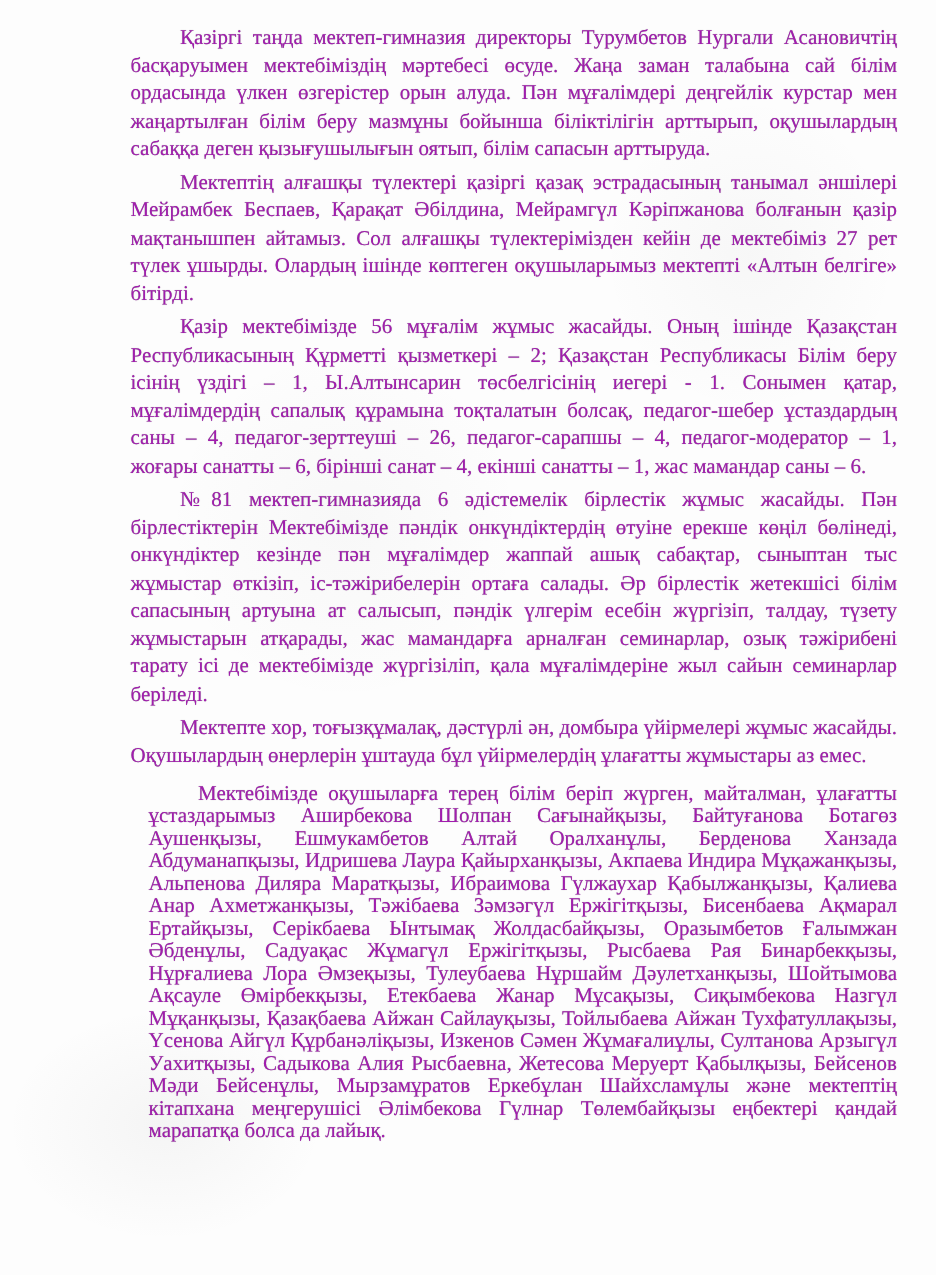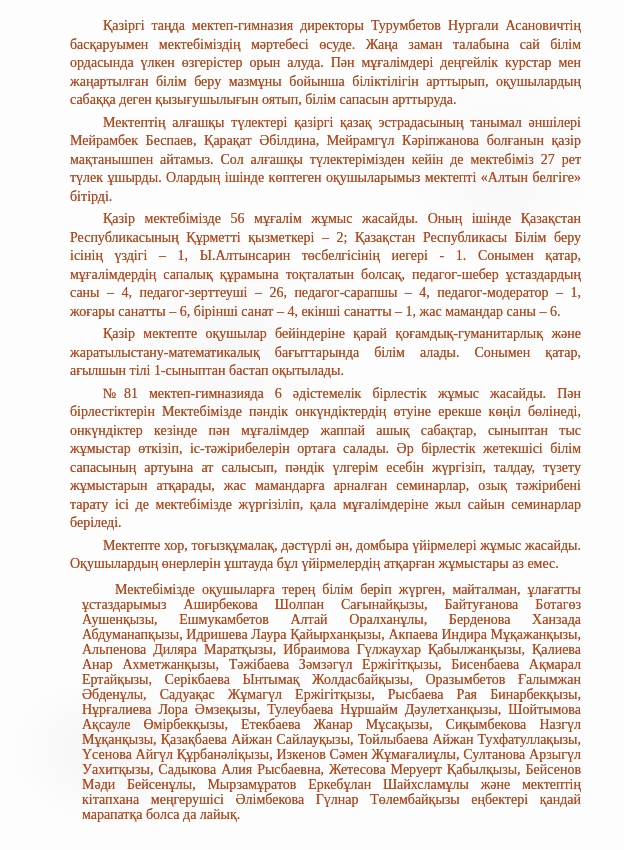--- a/index.html
+++ b/index.html
@@ -29,24 +29,24 @@
   .noise-2 {
     left: 360px; top: 20px; width: 280px; height: 300px;
     background: radial-gradient(closest-side, rgba(90,90,90,0.035), rgba(90,90,90,0) 70%);
   }
   .noise-3 {
     left: 60px; top: 180px; width: 340px; height: 340px;
     background: radial-gradient(closest-side, rgba(90,90,90,0.03), rgba(90,90,90,0) 70%);
   }
   .text-block {
     position: absolute;
-    left: 70px;
+    left: 87px;
     top: 17px;
     width: 511px;
-    color: #c2410c;
+    color: #a21caf;
     font-size: 14px;
     text-shadow: 0 0 0.5px rgba(40,40,40,0.55); 
   }
   .para {
     margin: 0 0 4px 0;
     text-align: justify;
     text-indent: 33px;
     line-height: 18.5px;
   }
   .para--tight {
@@ -60,18 +60,17 @@
 
 <div class="page">
   <div class="noise noise-1"></div>
   <div class="noise noise-2"></div>
   <div class="noise noise-3"></div>
 
   <div class="text-block">
     <p class="para">Қазіргі таңда мектеп-гимназия директоры Турумбетов Нургали Асановичтің басқаруымен мектебіміздің мәртебесі өсуде. Жаңа заман талабына сай білім ордасында үлкен өзгерістер орын алуда. Пән мұғалімдері деңгейлік курстар мен жаңартылған білім беру мазмұны бойынша біліктілігін арттырып, оқушылардың сабаққа деген қызығушылығын оятып, білім сапасын арттыруда.</p>
     <p class="para">Мектептің алғашқы түлектері қазіргі қазақ эстрадасының танымал әншілері Мейрамбек Беспаев, Қарақат Әбілдина, Мейрамгүл Кәріпжанова болғанын қазір мақтанышпен айтамыз. Сол алғашқы түлектерімізден кейін де мектебіміз 27 рет түлек ұшырды. Олардың ішінде көптеген оқушыларымыз мектепті «Алтын белгіге» бітірді.</p>
     <p class="para">Қазір мектебімізде 56 мұғалім жұмыс жасайды. Оның ішінде Қазақстан Республикасының Құрметті қызметкері – 2; Қазақстан Республикасы Білім беру ісінің үздігі – 1, Ы.Алтынсарин төсбелгісінің иегері - 1. Сонымен қатар, мұғалімдердің сапалық құрамына тоқталатын болсақ, педагог-шебер ұстаздардың саны – 4, педагог-зерттеуші – 26, педагог-сарапшы – 4, педагог-модератор – 1, жоғары санатты – 6,  бірінші санат – 4, екінші санатты – 1, жас мамандар саны – 6.</p>
-    <p class="para">Қазір мектепте оқушылар бейіндеріне қарай  қоғамдық-гуманитарлық және жаратылыстану-математикалық бағыттарында білім алады. Сонымен қатар, ағылшын тілі 1-сыныптан бастап оқытылады.</p>
     <p class="para">№81 мектеп-гимназияда 6 әдістемелік бірлестік жұмыс жасайды. Пән бірлестіктерін Мектебімізде пәндік онкүндіктердің өтуіне ерекше көңіл бөлінеді, онкүндіктер кезінде пән мұғалімдер жаппай ашық сабақтар, сыныптан тыс жұмыстар өткізіп,  іс-тәжірибелерін ортаға салады. Әр бірлестік жетекшісі білім сапасының артуына ат салысып, пәндік үлгерім есебін жүргізіп, талдау, түзету жұмыстарын атқарады, жас мамандарға арналған семинарлар, озық тәжірибені тарату ісі де мектебімізде жүргізіліп, қала мұғалімдеріне жыл сайын семинарлар беріледі.</p>
-    <p class="para">Мектепте хор, тоғызқұмалақ, дәстүрлі ән, домбыра үйірмелері жұмыс жасайды. Оқушылардың өнерлерін ұштауда бұл үйірмелердің атқарған жұмыстары аз емес.</p>
+    <p class="para">Мектепте хор, тоғызқұмалақ, дәстүрлі ән, домбыра үйірмелері жұмыс жасайды. Оқушылардың өнерлерін ұштауда бұл үйірмелердің ұлағатты жұмыстары аз емес.</p>
     <p class="para para--tight">Мектебімізде оқушыларға терең білім беріп жүрген, майталман, ұлағатты ұстаздарымыз Аширбекова Шолпан Сағынайқызы, Байтуғанова Ботагөз Аушенқызы, Ешмукамбетов Алтай Оралханұлы, Берденова Ханзада Абдуманапқызы, Идришева Лаура Қайырханқызы, Акпаева Индира Мұқажанқызы, Альпенова Диляра Маратқызы, Ибраимова Гүлжаухар Қабылжанқызы, Қалиева Анар Ахметжанқызы, Тәжібаева Зәмзәгүл Ержігітқызы, Бисенбаева Ақмарал Ертайқызы, Серікбаева Ынтымақ Жолдасбайқызы, Оразымбетов Ғалымжан  Әбденұлы, Садуақас Жұмагүл Ержігітқызы, Рысбаева Рая Бинарбекқызы, Нұрғалиева Лора Әмзеқызы, Тулеубаева Нұршайм Дәулетханқызы, Шойтымова Ақсауле Өмірбекқызы, Етекбаева Жанар Мұсақызы, Сиқымбекова Назгүл Мұқанқызы, Қазақбаева Айжан Сайлауқызы, Тойлыбаева Айжан Тухфатуллақызы, Үсенова Айгүл Құрбанәліқызы, Изкенов Сәмен Жұмағалиұлы, Султанова Арзыгүл Уахитқызы, Садыкова Алия Рысбаевна, Жетесова Меруерт Қабылқызы, Бейсенов Мәди Бейсенұлы, Мырзамұратов Еркебұлан Шайхсламұлы және мектептің кітапхана меңгерушісі Әлімбекова Гүлнар Төлембайқызы еңбектері қандай марапатқа болса да лайық.</p>
   </div>
 </div>
 
 </body></html>

